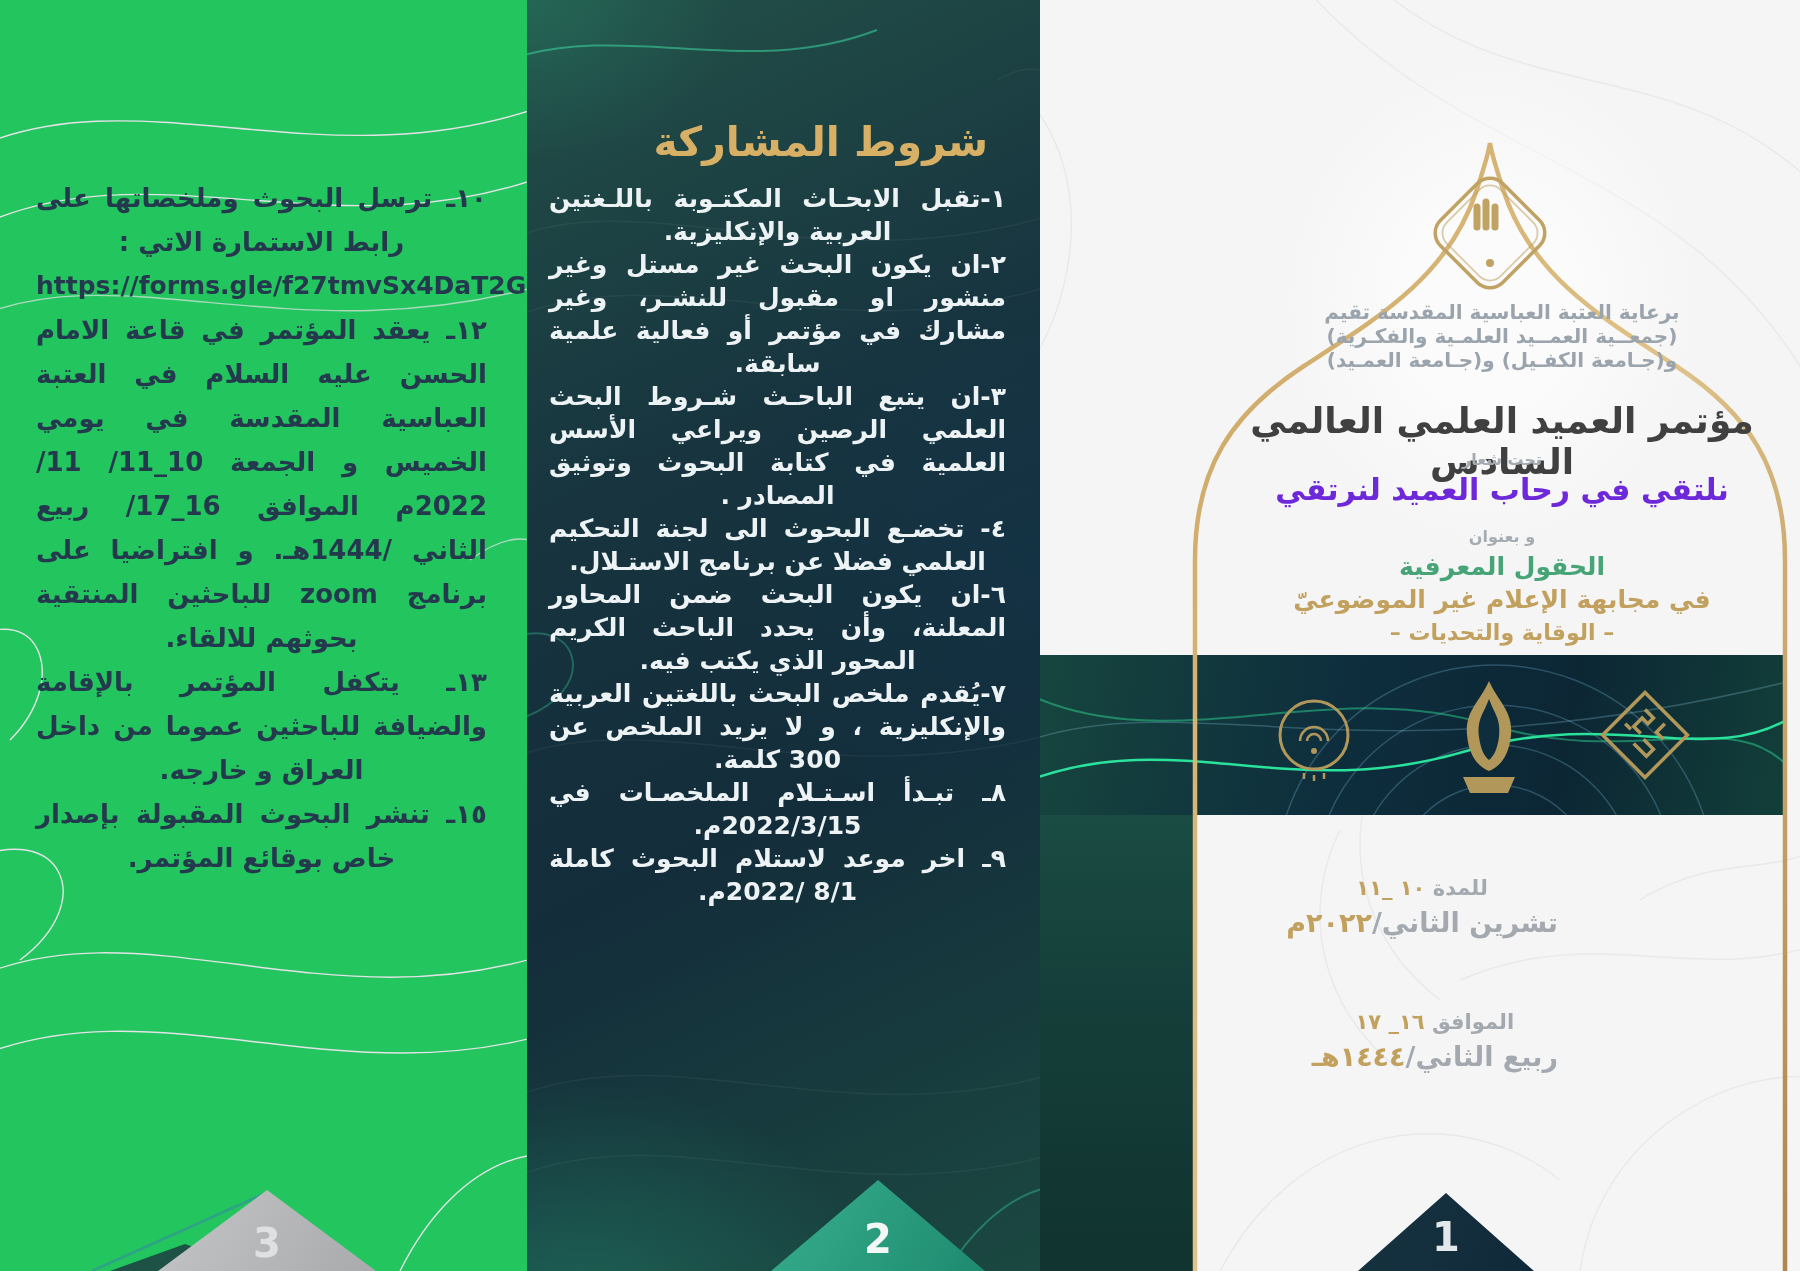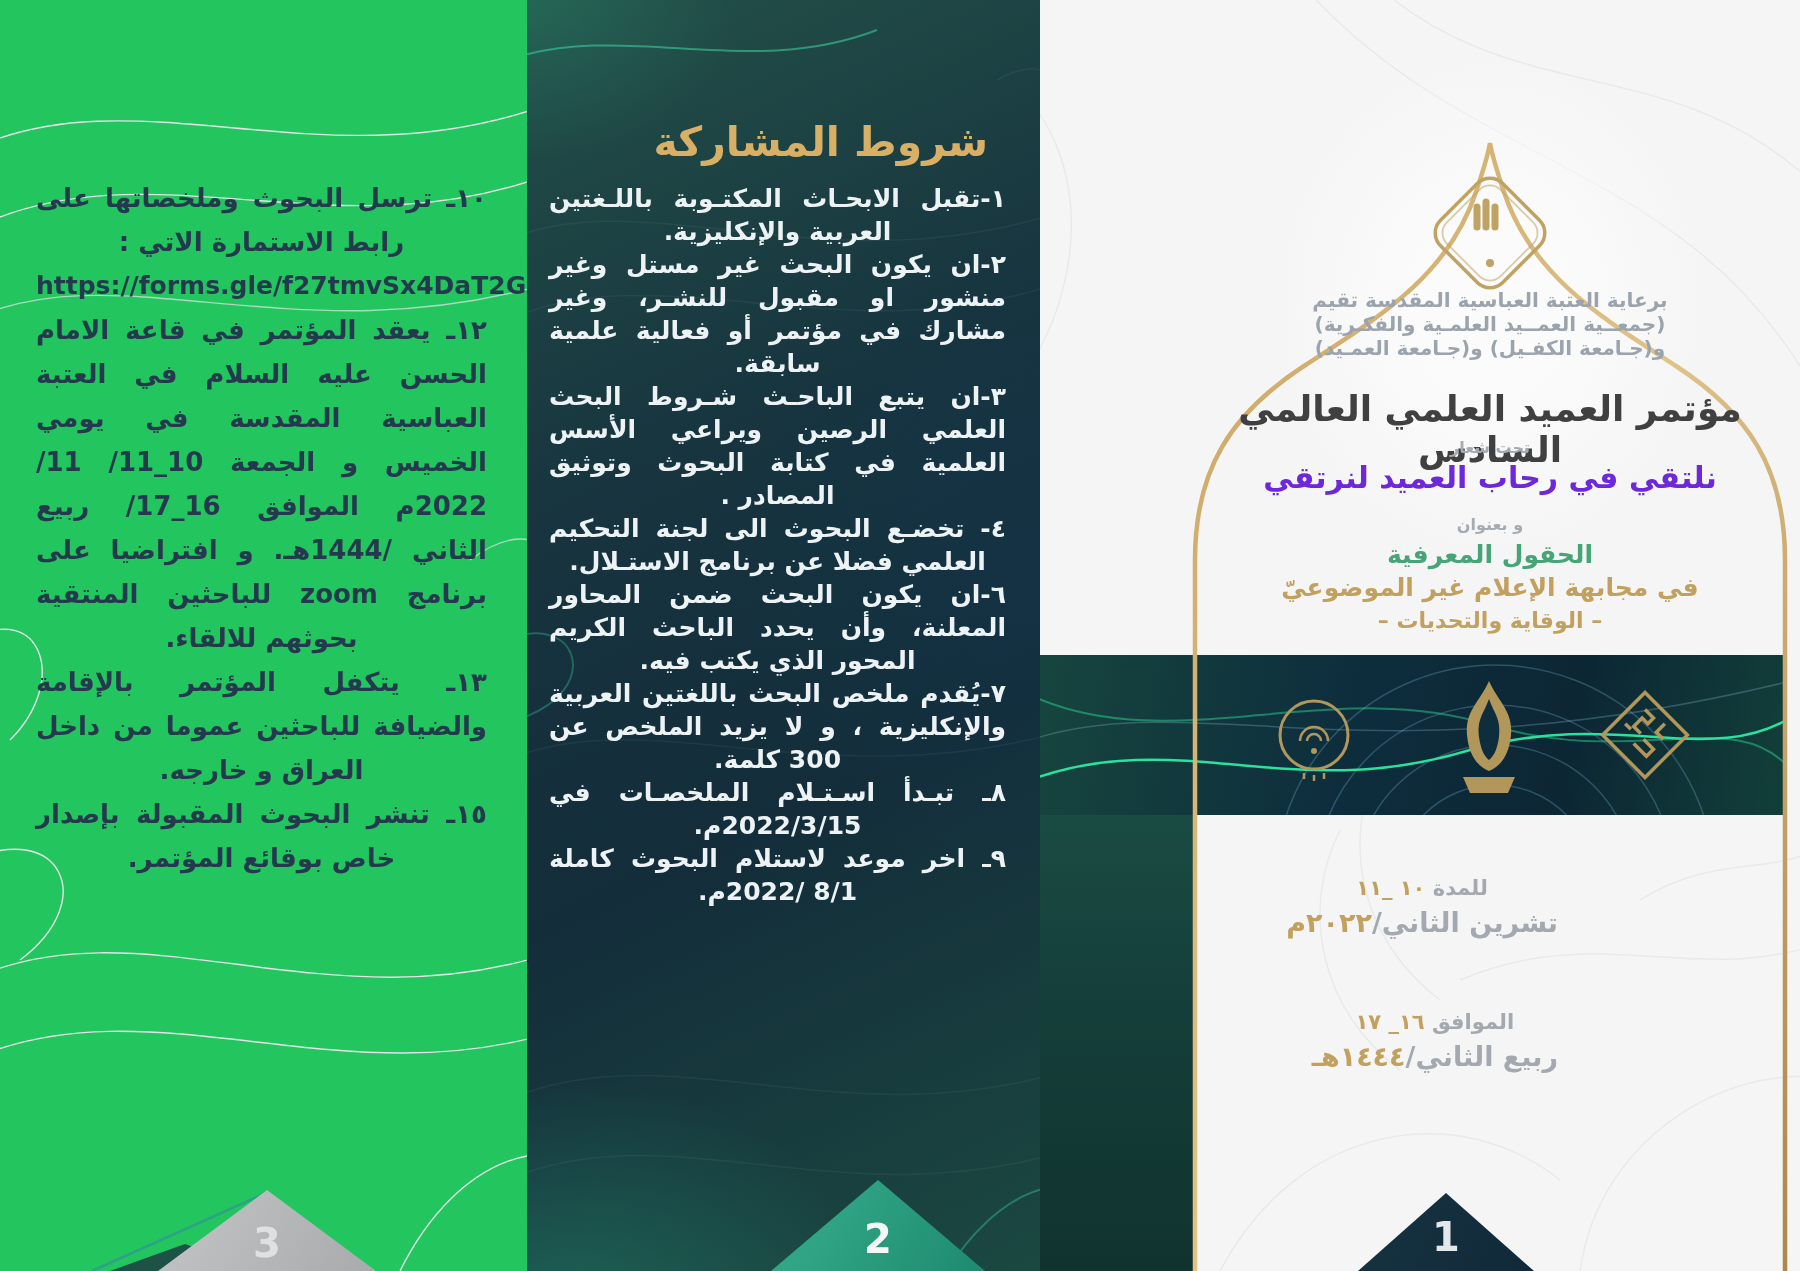--- a/index.html
+++ b/index.html
@@ -30,21 +30,21 @@
   .notes p.link-line{direction:ltr;text-align:center;font-size:25px;}
 
   
   .strip{position:absolute;left:0;top:655px;bottom:0;width:155px;z-index:1;
      background:linear-gradient(180deg,#1f574b,#153f3a 55%,#11332f);}
   .band{position:absolute;left:0;top:655px;width:745px;height:160px;z-index:2;overflow:hidden;
      background:linear-gradient(100deg,#16453e,#0e2e3d 40%,#0c2634 70%,#123f39);}
   .dome-glow{position:absolute;left:235px;top:55px;width:430px;height:500px;z-index:1;
      background:radial-gradient(closest-side,#fbfbfc 35%,rgba(251,251,252,0));}
   svg.arch{position:absolute;inset:0;width:100%;height:100%;z-index:4;pointer-events:none;}
-  .c{position:absolute;left:155px;width:590px;text-align:center;margin:0;z-index:5;}
+  .c{position:absolute;left:155px;width:590px;text-align:center;margin:12px;z-index:5;}
   .sponsor{top:288px;font-size:20px;line-height:24px;color:#9ba4ac;font-weight:600;}
   .title{top:388px;font-size:36px;color:#404040;font-weight:bold;}
   .lbl{font-size:16px;color:#a5abb2;font-weight:600;}
   .slogan-label{top:438px;}
   .slogan{top:460px;font-size:30px;color:#6d28d9;font-weight:bold;}
   .subtitle-label{top:515px;}
   .topic1{top:540px;font-size:25px;color:#46a476;font-weight:bold;}
   .topic2{top:573px;font-size:25px;color:#c2a05e;font-weight:bold;}
   .topic3{top:608px;font-size:22px;color:#c2a05e;font-weight:bold;}
   .dates{position:absolute;right:242px;text-align:center;direction:rtl;z-index:5;}

